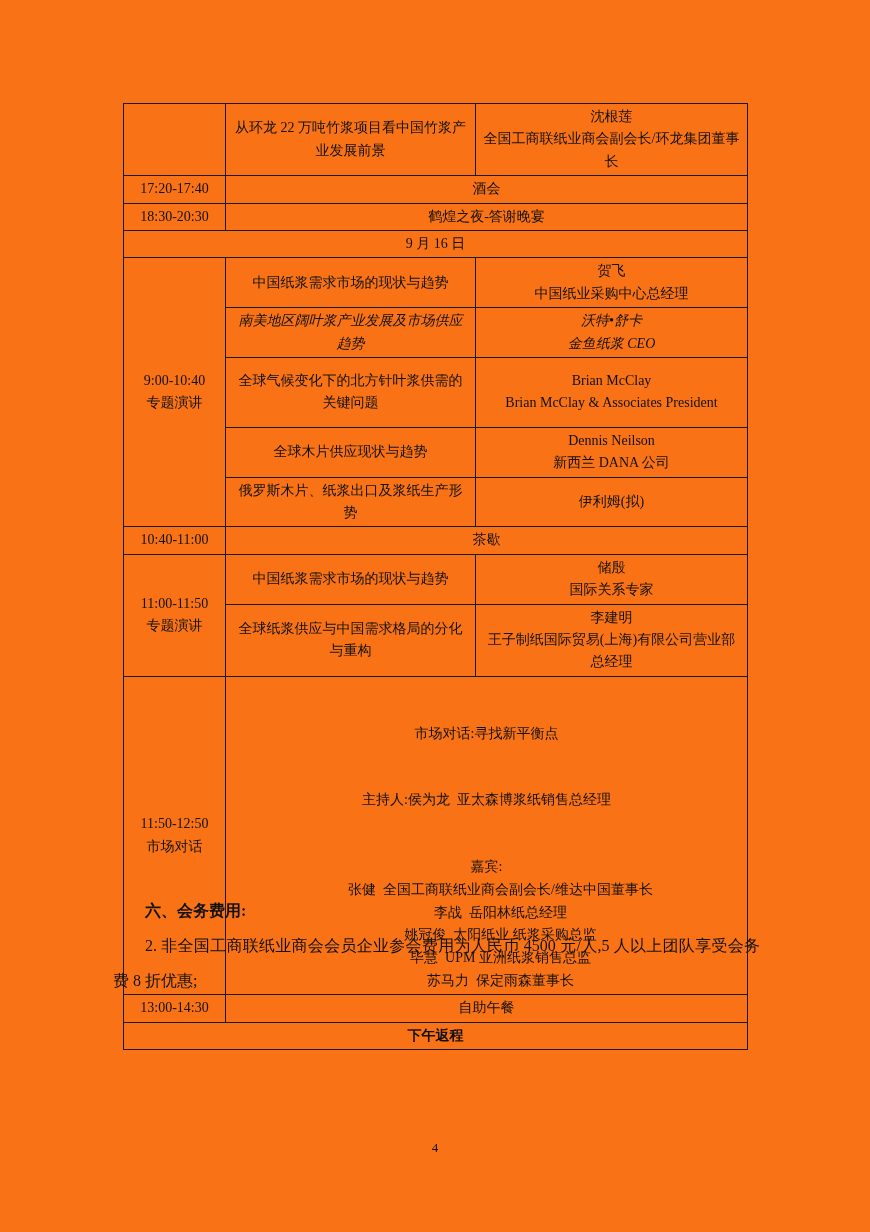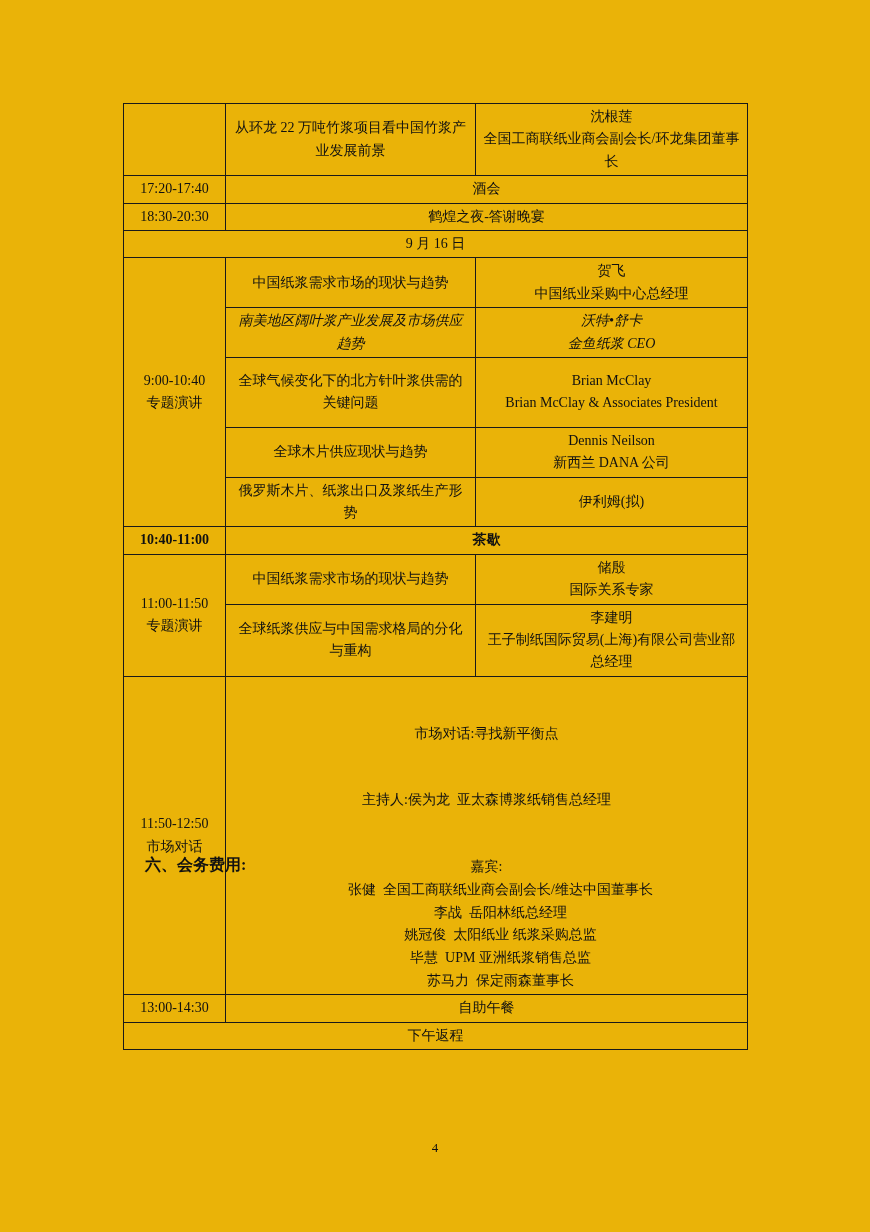--- a/index.html
+++ b/index.html
@@ -1,20 +1,20 @@
 <!DOCTYPE html>
 <html><head>
 <meta charset="utf-8">
 <style>
   html,body{margin:0;padding:0;background:#e8e8e8;}
   .page{
     position:relative;
     width:870px;height:1232px;
     margin:0 auto;
-    background:#eab308;
+    background:#f97316;
     font-family:"Liberation Serif","DejaVu Serif",serif;
     color:#111;
     overflow:hidden;
   }
   table.schedule{
     position:absolute;left:123px;top:103px;
     width:624px;
     border-collapse:collapse;
     table-layout:fixed;
   }
@@ -31,36 +31,36 @@
   td.c-speaker{padding:2px 8px;margin-left:40px;}
   tr.r-cont{height:70px;}
   tr.r-reception{height:25px;}
   tr.r-banquet{height:26px;}
   tr.r-dayhdr{height:21px;}
   tr.r-talk1{height:46px;}
   tr.r-talk2{height:49px;font-style:italic;}
   tr.r-talk3{height:70px;}
   tr.r-talk4{height:45px;}
   tr.r-talk5{height:47px;}
-  tr.r-tea{height:23px;font-weight:bold;}
+  tr.r-tea{height:23px;}
   tr.r-talk6{height:46px;}
   tr.r-talk7{height:72px;}
   tr.r-dialogue{height:181px;}
   tr.r-lunch{height:22px;}
-  tr.r-return{height:23px;}
+  tr.r-return{height:23px;font-weight:bold;}
   td.c-dialogue{
     text-align:left;
     vertical-align:middle;
     padding:4px 10px;
   }
   td.c-dialogue .line{white-space:pre-wrap;line-height:1.62;margin-top:44px;}
   td.c-dialogue .guest{padding-left:2em;white-space:pre-wrap;line-height:1.62;}
   .fees{
     position:absolute;
-    left:113px;right:110px;top:847px;
+    left:113px;right:110px;top:893px;
     font-size:16px;
     text-align:justify;
   }
   .fees h3{
     margin:0;
     font-size:16px;
     font-weight:bold;
     text-indent:2em;
     line-height:35px;
   }
@@ -221,17 +221,18 @@
     </tr>
 
     <tr class="r-return">
       <td colspan="3">下午返程</td>
     </tr>
   </tbody>
     </table>
 
   <div class="fees">
     <h3>六、会务费用:</h3>
+    <p>2. 非全国工商联纸业商会会员企业参会费用为人民币 4500 元/人,5 人以上团队享受会务费 8 折优惠;</p>
   </div>
 
   <div class="page-number">4</div>
 
 </div>
 
 </body></html>

